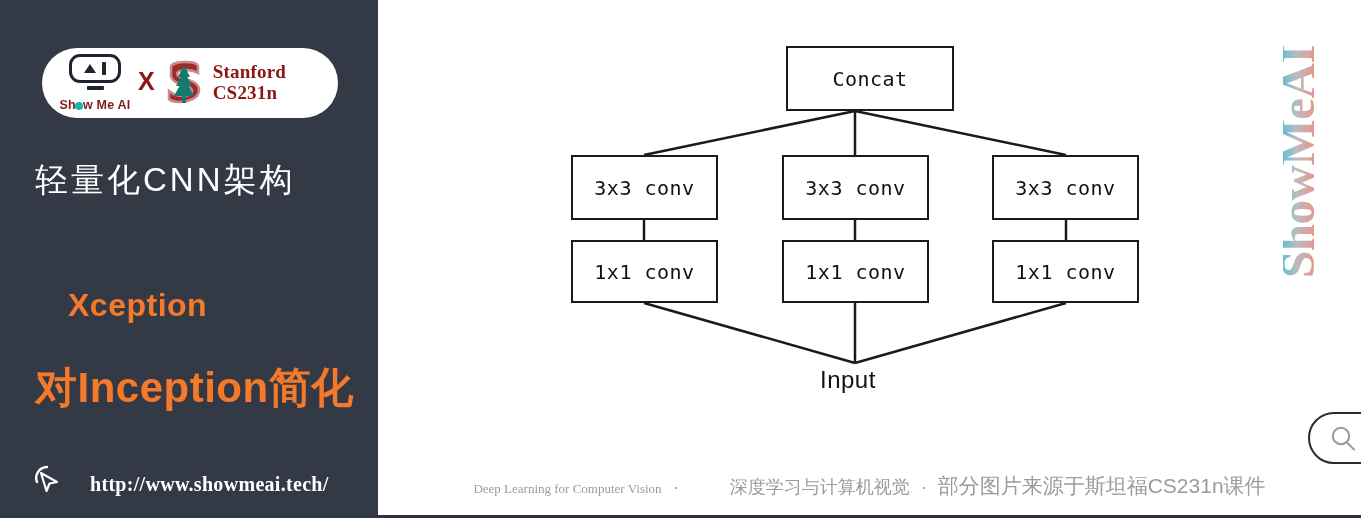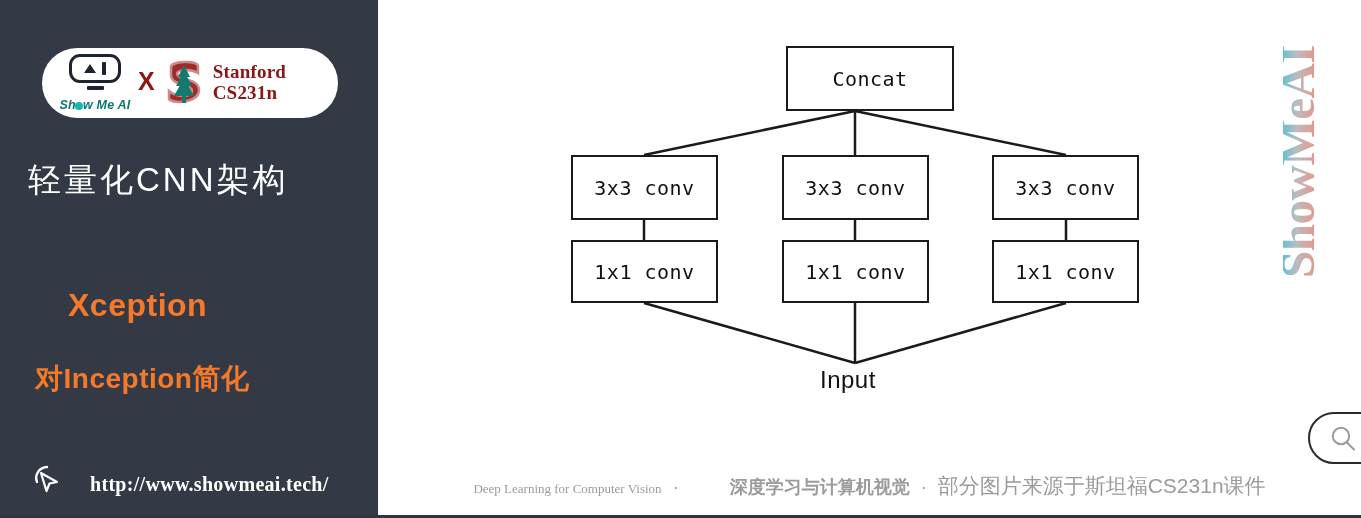--- a/index.html
+++ b/index.html
@@ -75,26 +75,25 @@
   }
   .smai-neck {
     width: 17px; height: 4px;
     background: #1d2430;
     margin-top: 3px;
     border-radius: 1px;
   }
   .smai-word {
     font-size: 12.5px;
     font-weight: bold;
-    color: #0f766e;
+    color: #7f1d1d;
     letter-spacing: .2px;
     margin-top: 8px;
     position: relative;
     white-space: nowrap;
-    font-style: italic;
   }
   .smai-word .dot {
     display: inline-block;
     width: 8px; height: 8px;
     border-radius: 50%;
     background: #17b6b6;
     vertical-align: -1px;
     margin: 0 -0.5px;
   }
   .pill-x {
@@ -123,21 +122,21 @@
   .stanford-text div {
     color: #8c1515;
     font-weight: bold;
     font-size: 19px;
     letter-spacing: .2px;
     white-space: nowrap;
   }
 
   .side-title {
     position: absolute;
-    left: 28px;
+    left: 35px;
     top: 158px;
     font-size: 33px;
     color: #ffffff;
     letter-spacing: 3px;
     white-space: nowrap;
     font-weight: 500;
   }
   .side-sub1 {
     position: absolute;
     left: 35px;
@@ -146,21 +145,21 @@
     color: #f4792b;
     font-weight: bold;
     white-space: nowrap;
     letter-spacing: .5px;
     margin-left: 33px;
   }
   .side-sub2 {
     position: absolute;
     left: 35px;
     top: 360px;
-    font-size: 28px;
+    font-size: 42px;
     color: #f4792b;
     font-weight: bold;
     white-space: nowrap;
     letter-spacing: .5px;
   }
   .side-url-row {
     position: absolute;
     left: 30px;
     top: 462px;
     display: flex;
@@ -255,21 +254,21 @@
     position: absolute;
     left: 378px;
     top: 472px;
     width: 983px;
     text-align: center;
     white-space: nowrap;
     font-size: 18px;
     color: #9b9b9b;
   }
   .footer .en { font-family: "Liberation Serif", serif; font-size: 13px; }
-  .footer .cn-b { font-weight: bold; color: #9b9b9b; margin-left: 40px; }
+  .footer .cn-b { font-weight: normal; color: #9b9b9b; margin-left: 40px; }
   .footer .dotsep { padding: 0 6px; }
   .footer .tail { font-size: 21px; }
 </style>
 </head>
 <body>
 
 <div id="slide">
 
   <div class="sidebar">
 

